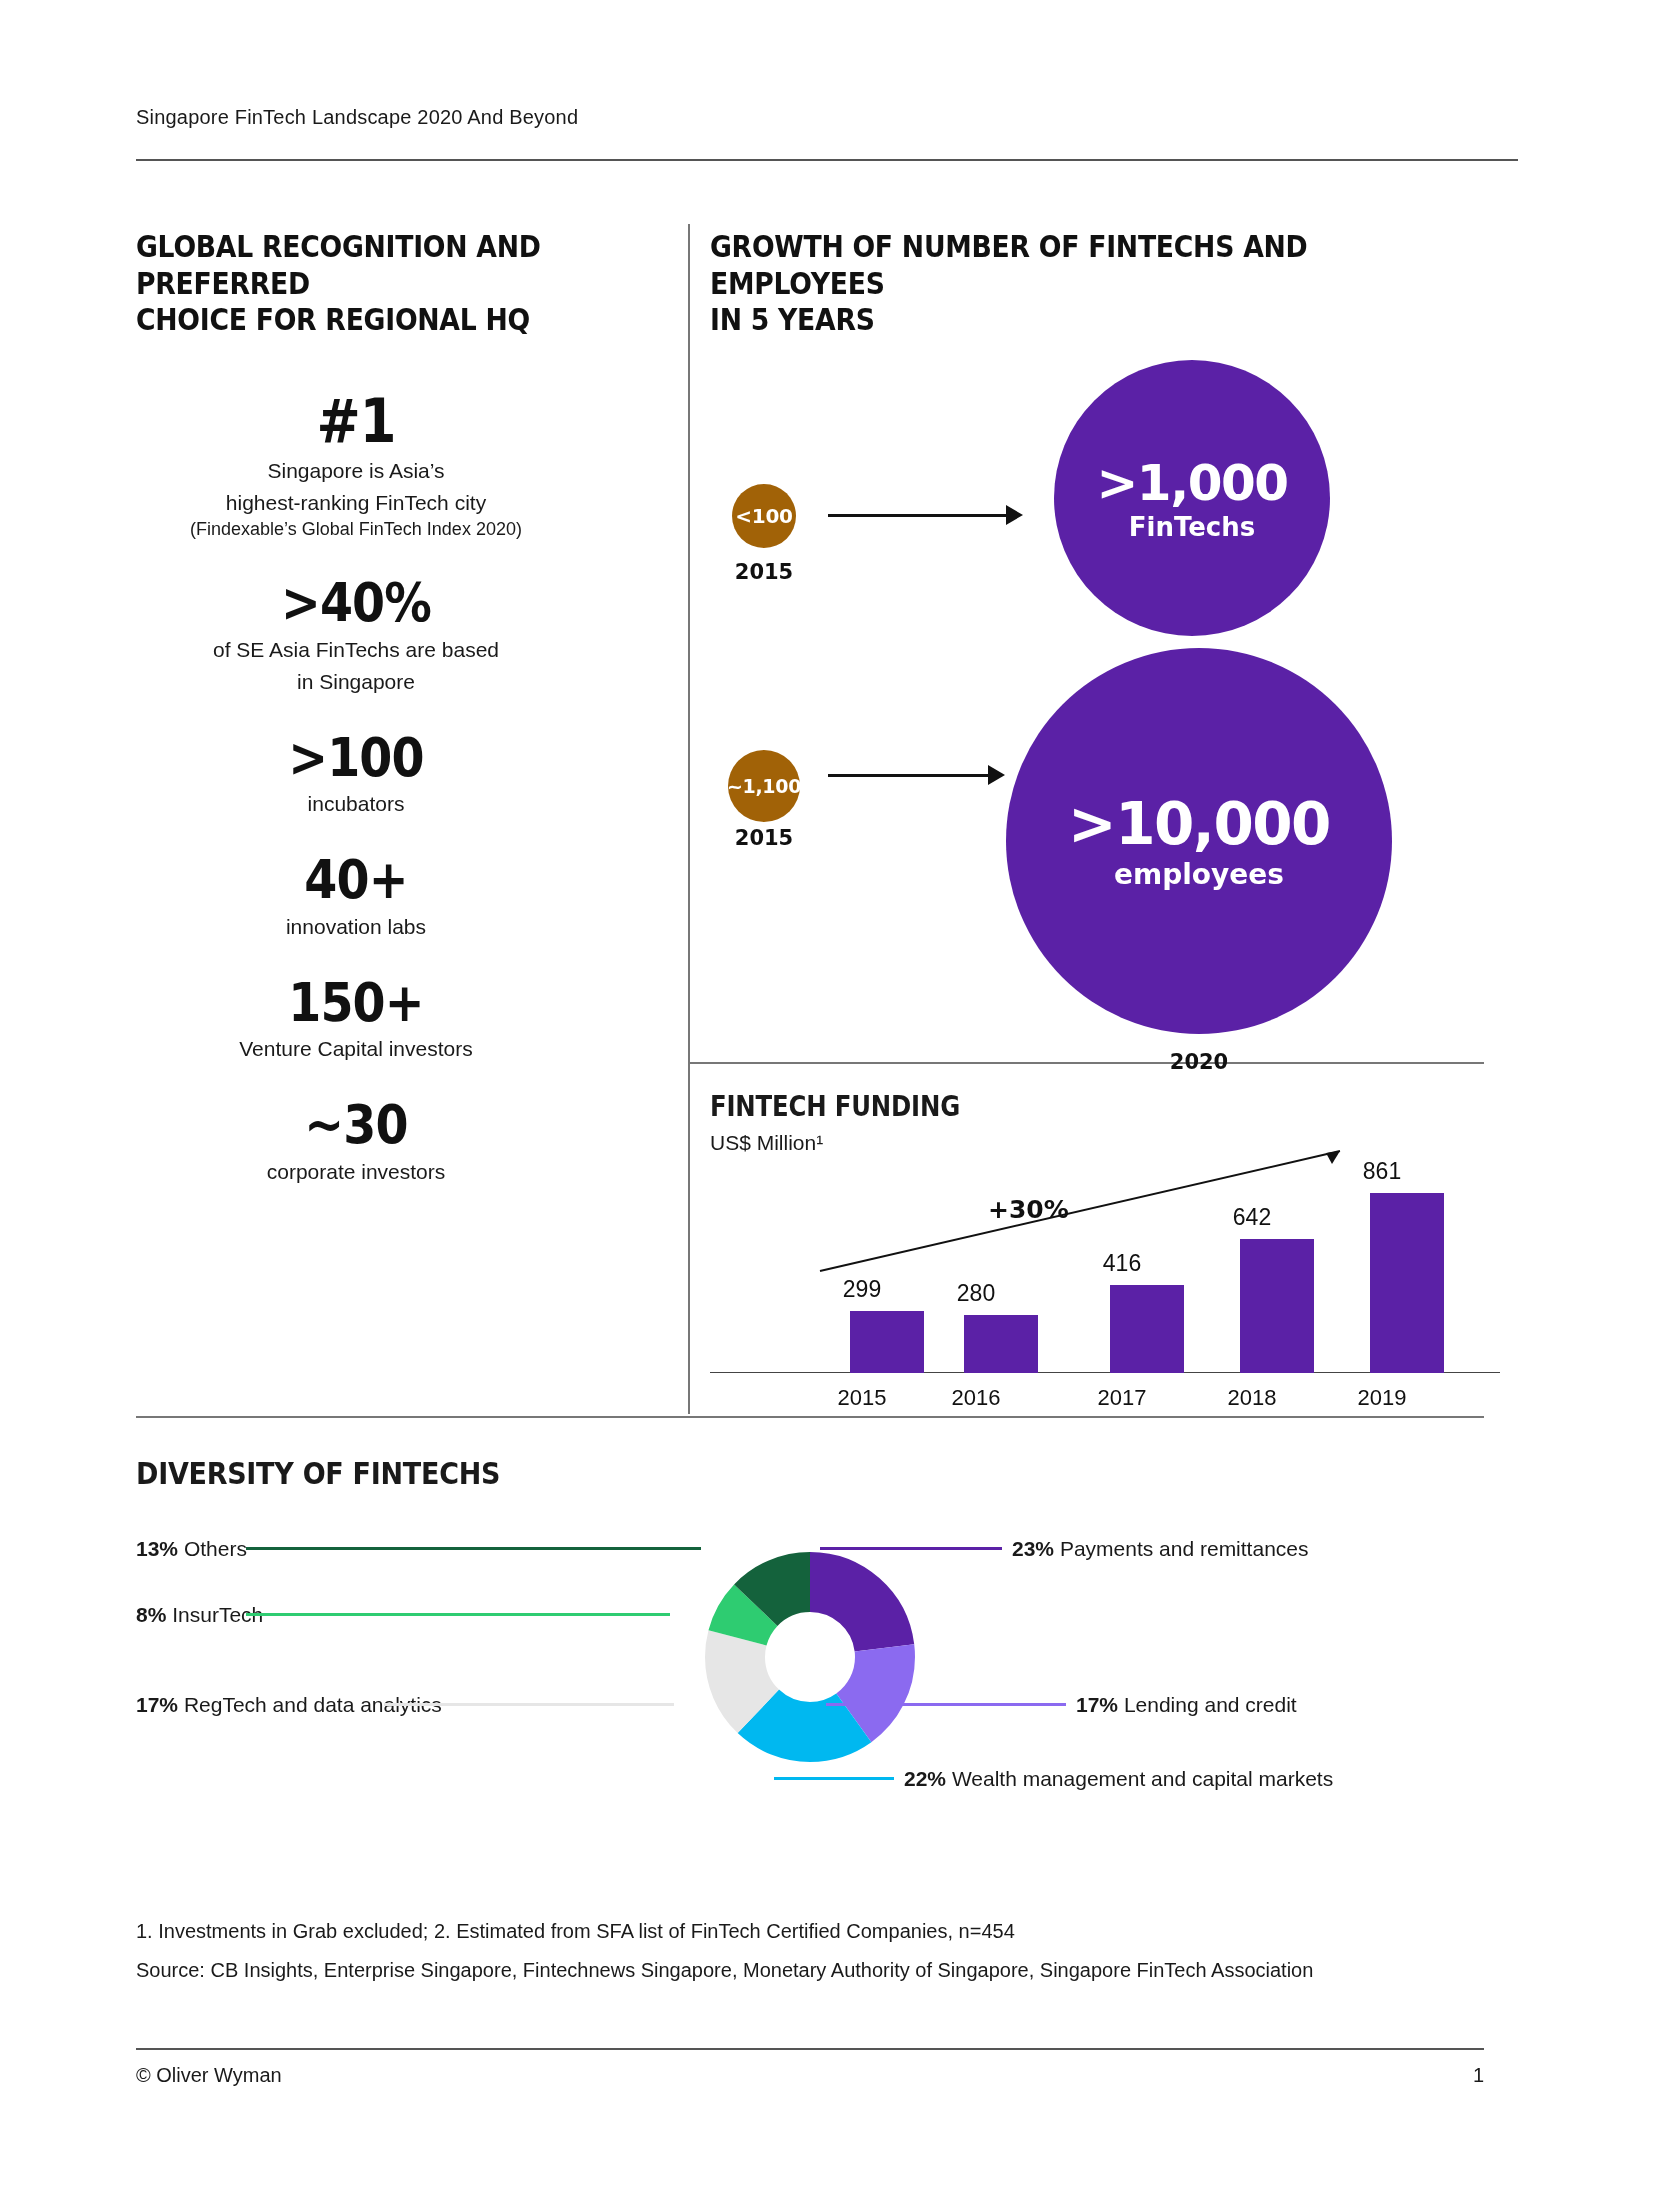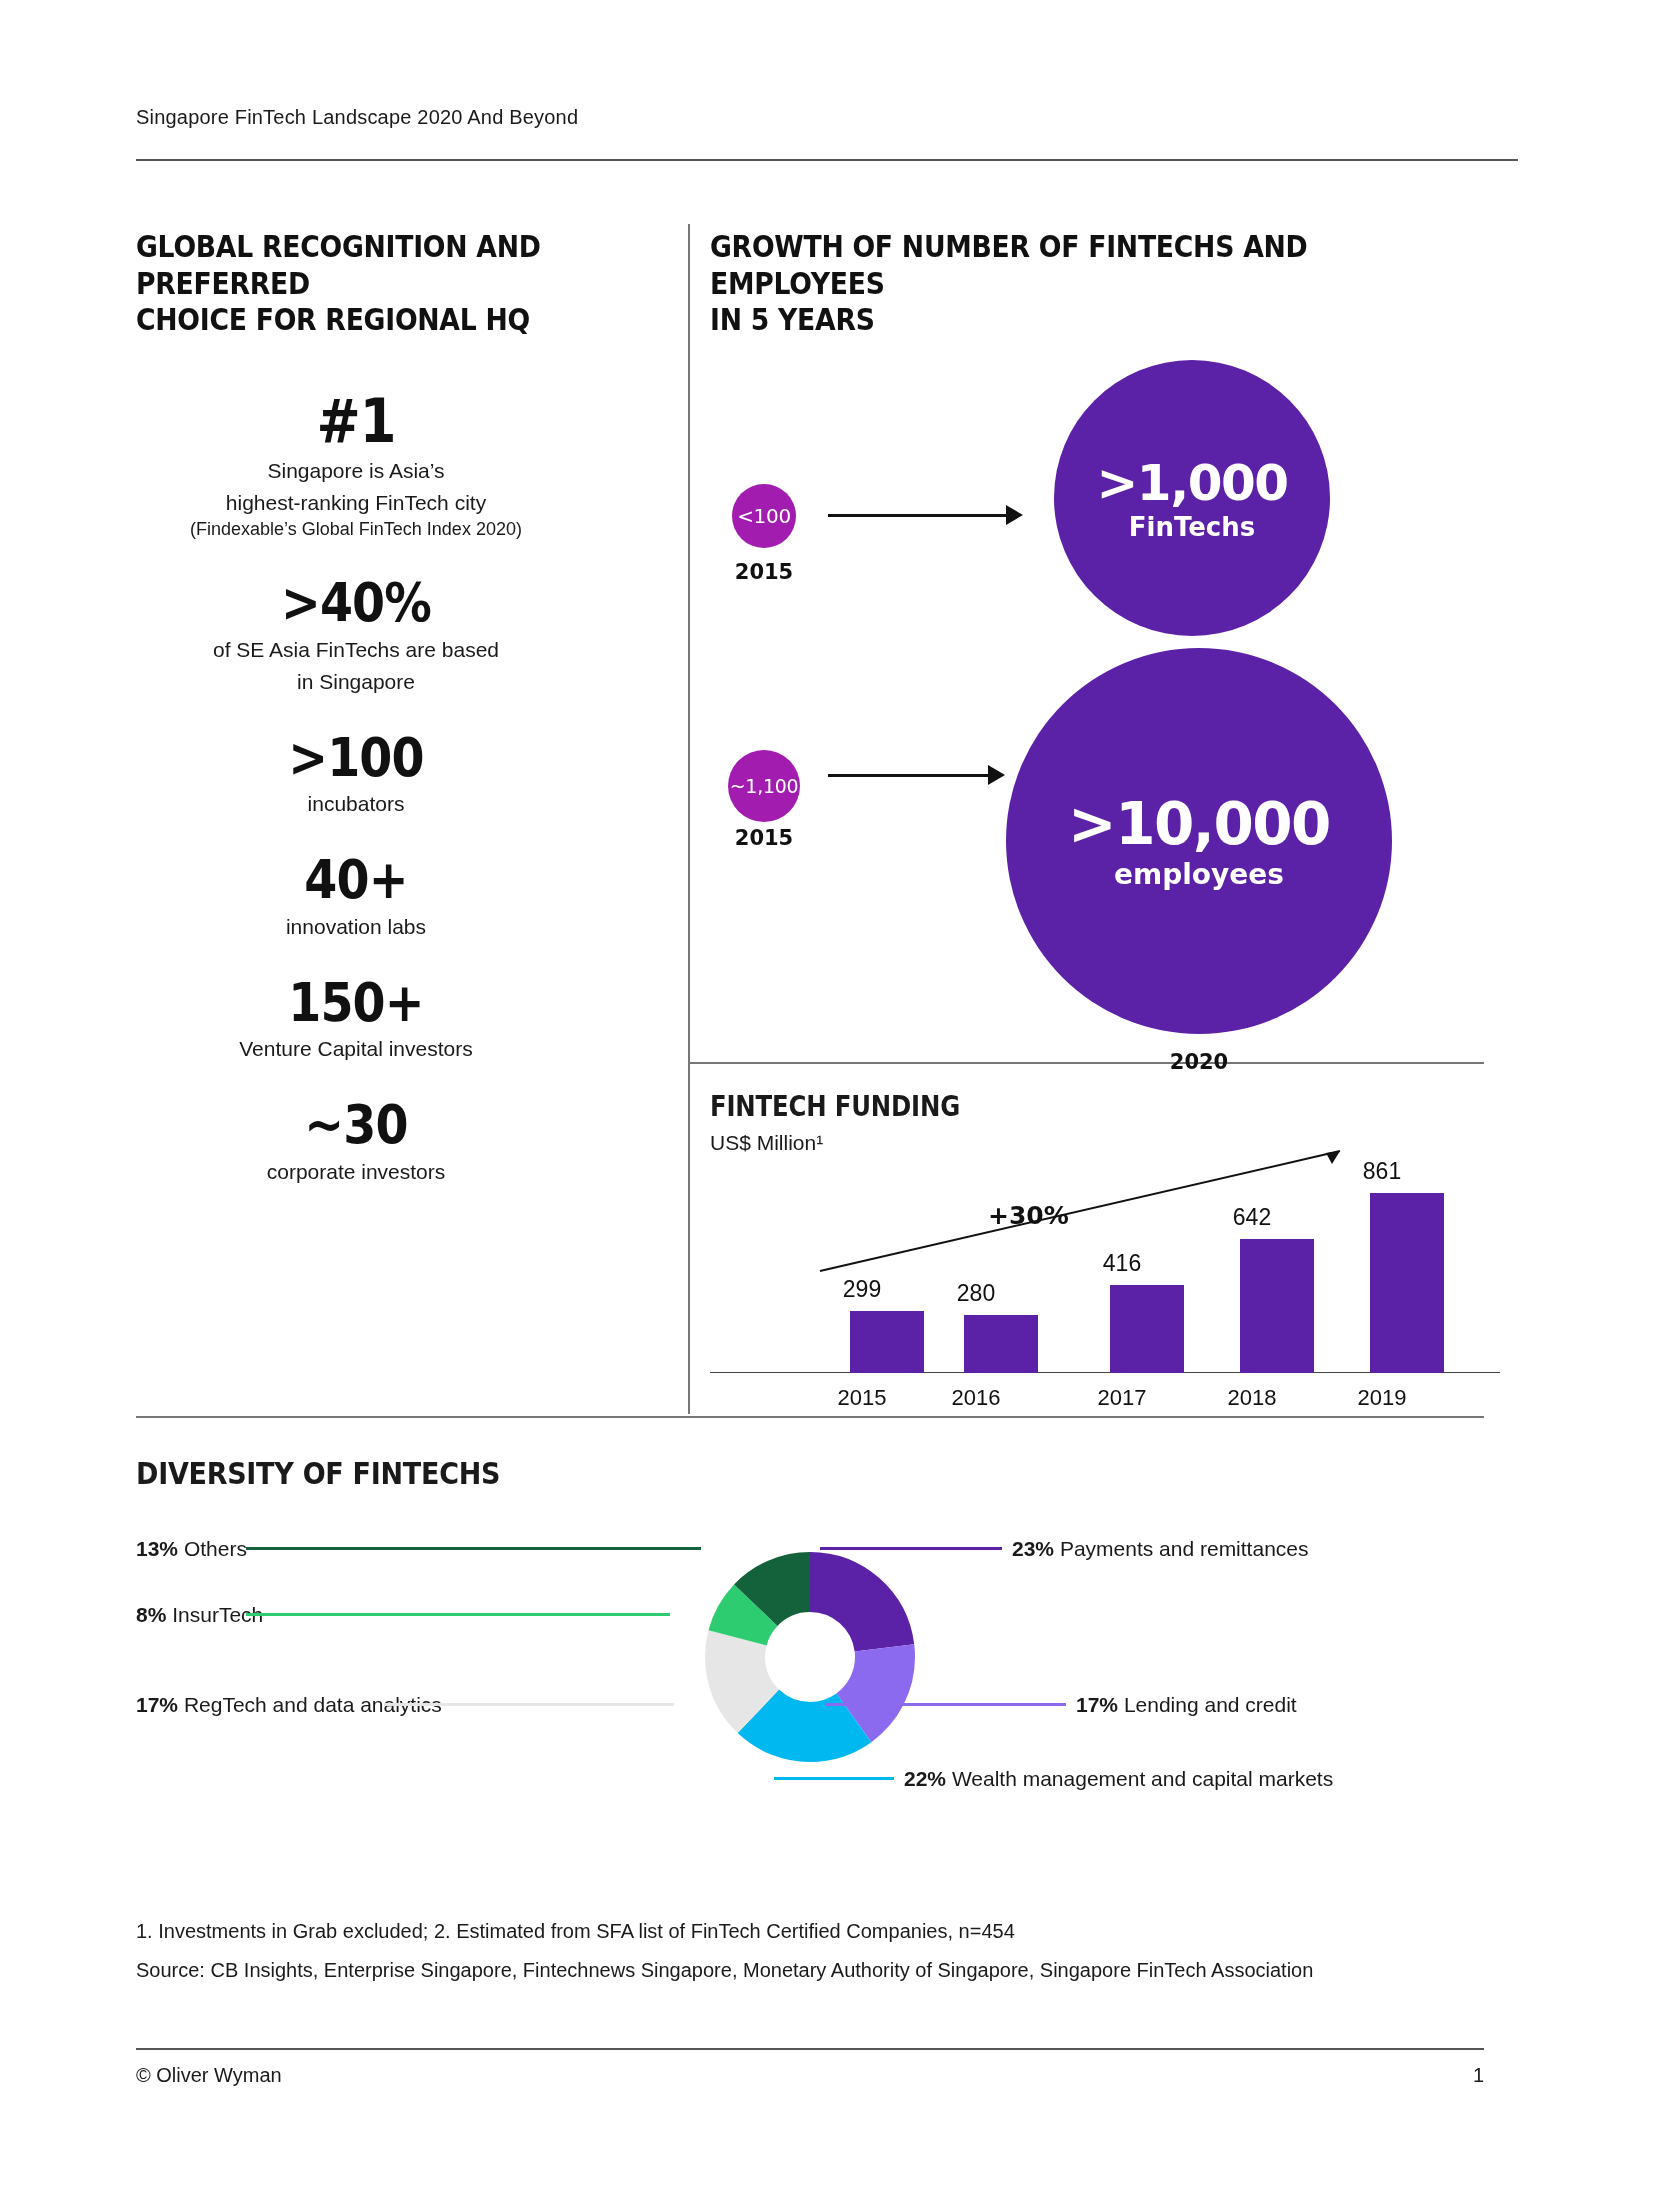--- a/index.html
+++ b/index.html
@@ -118,27 +118,27 @@
     left: 710px;
     top: 228px;
     width: 790px;
   }
 
   .growth-row { position: relative; }
 
   .bubble-small {
     position: absolute;
     border-radius: 50%;
-    background: #a21caf;
+    background: #a16207;
     color: #ffffff;
     display: flex;
     align-items: center;
     justify-content: center;
     font-family: "DejaVu Sans", sans-serif;
-    font-weight: normal;
+    font-weight: bold;
     letter-spacing: -0.3px;
   }
   .bubble-year {
     position: absolute;
     font-family: "DejaVu Sans", sans-serif;
     font-weight: bold;
     font-size: 21px;
     color: #111;
     text-align: center;
   }
@@ -410,21 +410,21 @@
     <div class="funding-head">FINTECH FUNDING</div>
     <div class="funding-sub">US$ Million¹</div>
 
     <div class="bar-area">
       <div class="bar-axis"></div>
 
       <svg style="position:absolute; left:110px; top:-22px; width:560px; height:140px; overflow:visible;">
         <line x1="0" y1="128" x2="520" y2="8" stroke="#111" stroke-width="2"></line>
         <polygon points="520,8 506,10 512,21" fill="#111"></polygon>
       </svg>
-      <div class="trend-label" style="left:278px; top:36px;">+30%</div>
+      <div class="trend-label" style="left:278px; top:30px;">+30%</div>
 
       <div class="bar-col" style="left:92px;">
         <div class="bar-val">299</div>
         <div class="bar-rect" style="height:62px;"></div>
         <div class="bar-year">2015</div>
       </div>
 
       <div class="bar-col" style="left:206px;">
         <div class="bar-val">280</div>
         <div class="bar-rect" style="height:58px;"></div>

